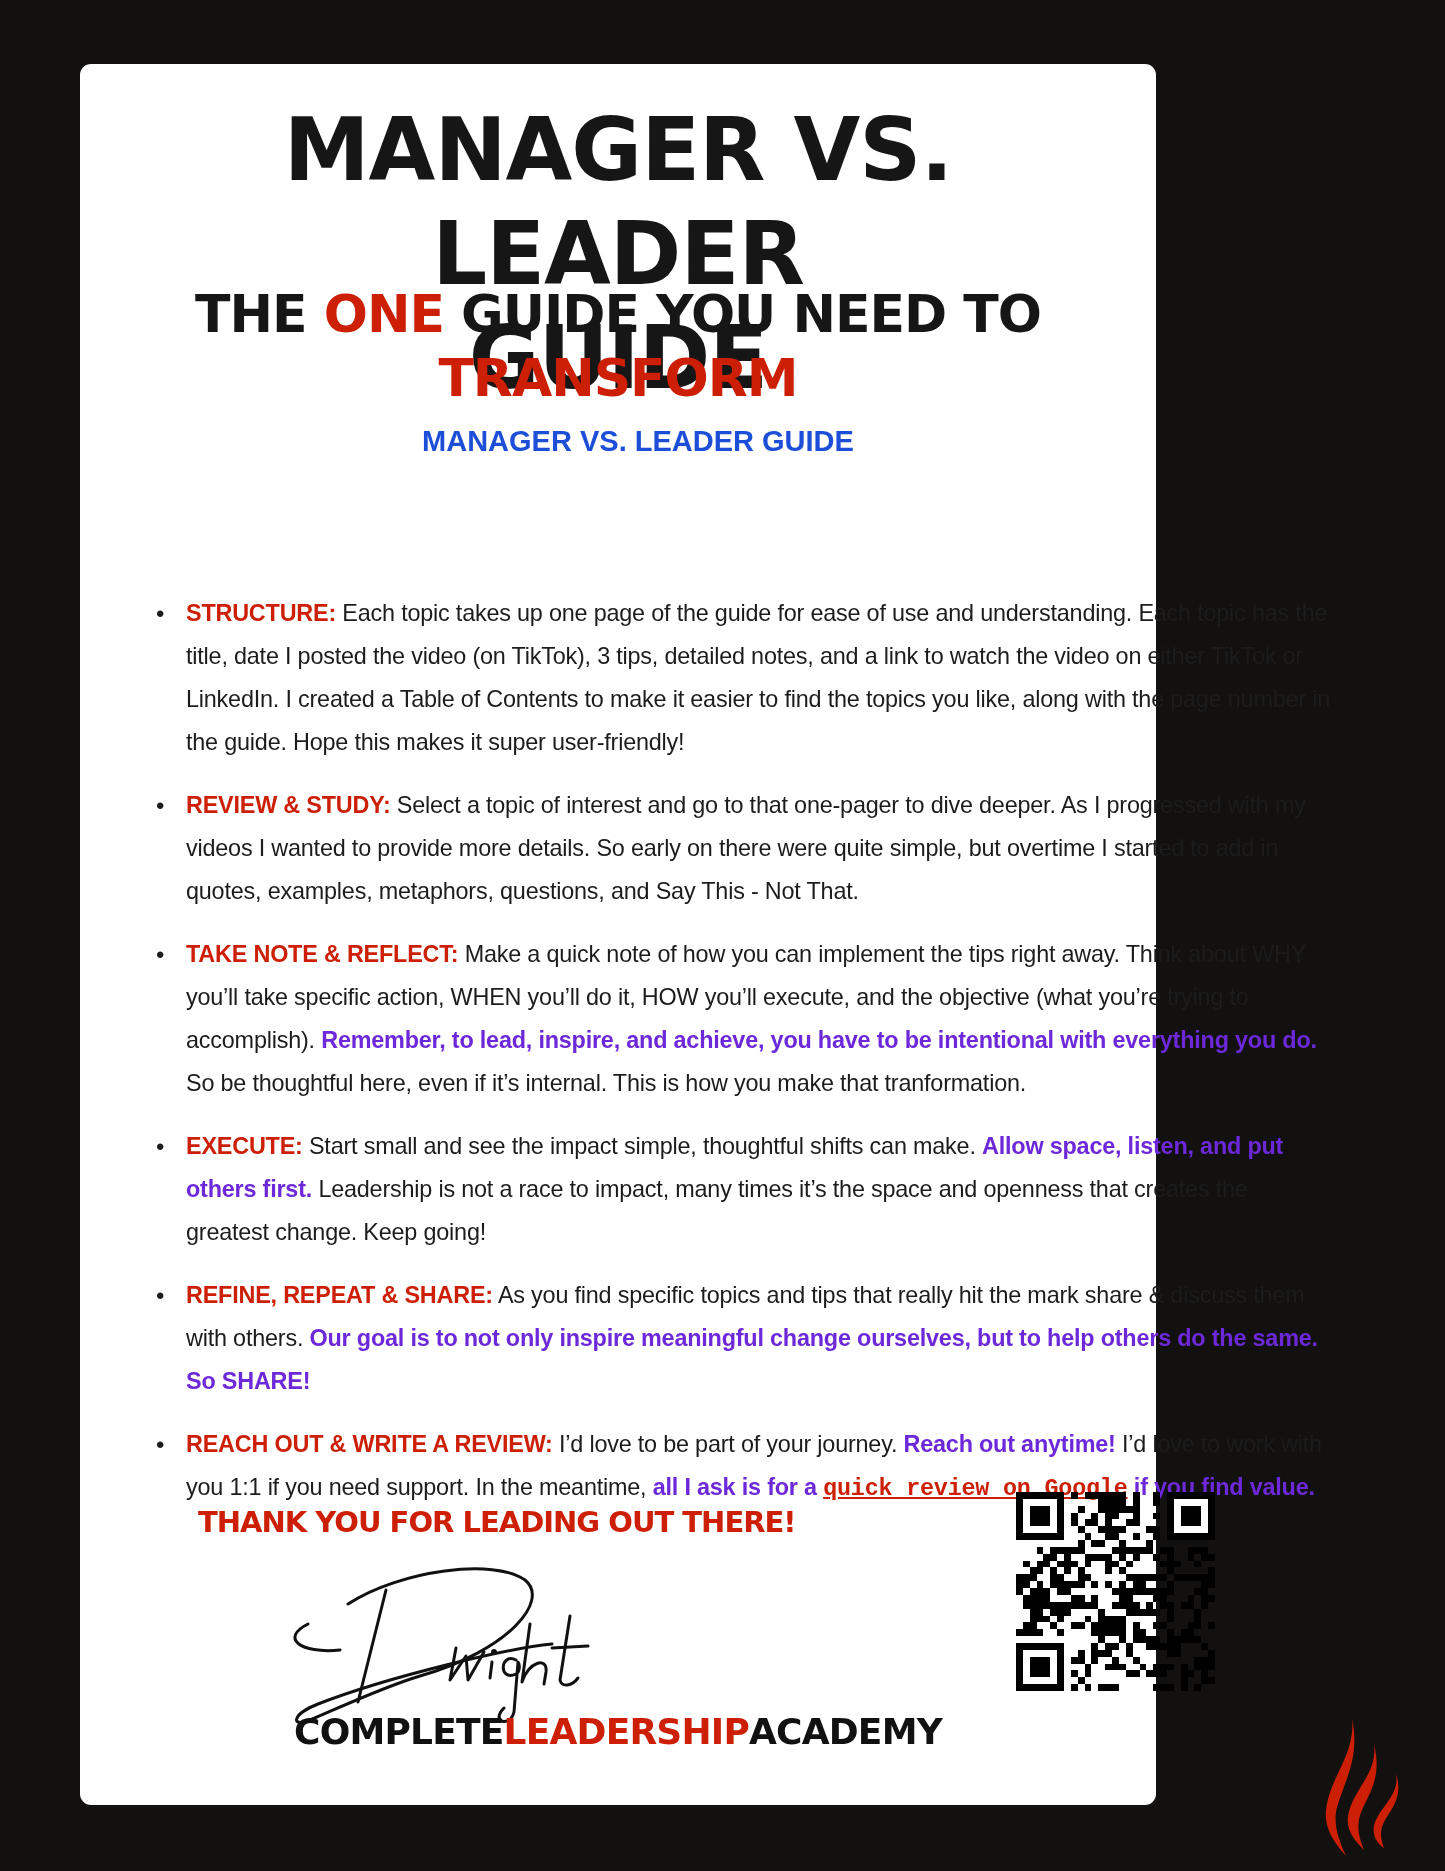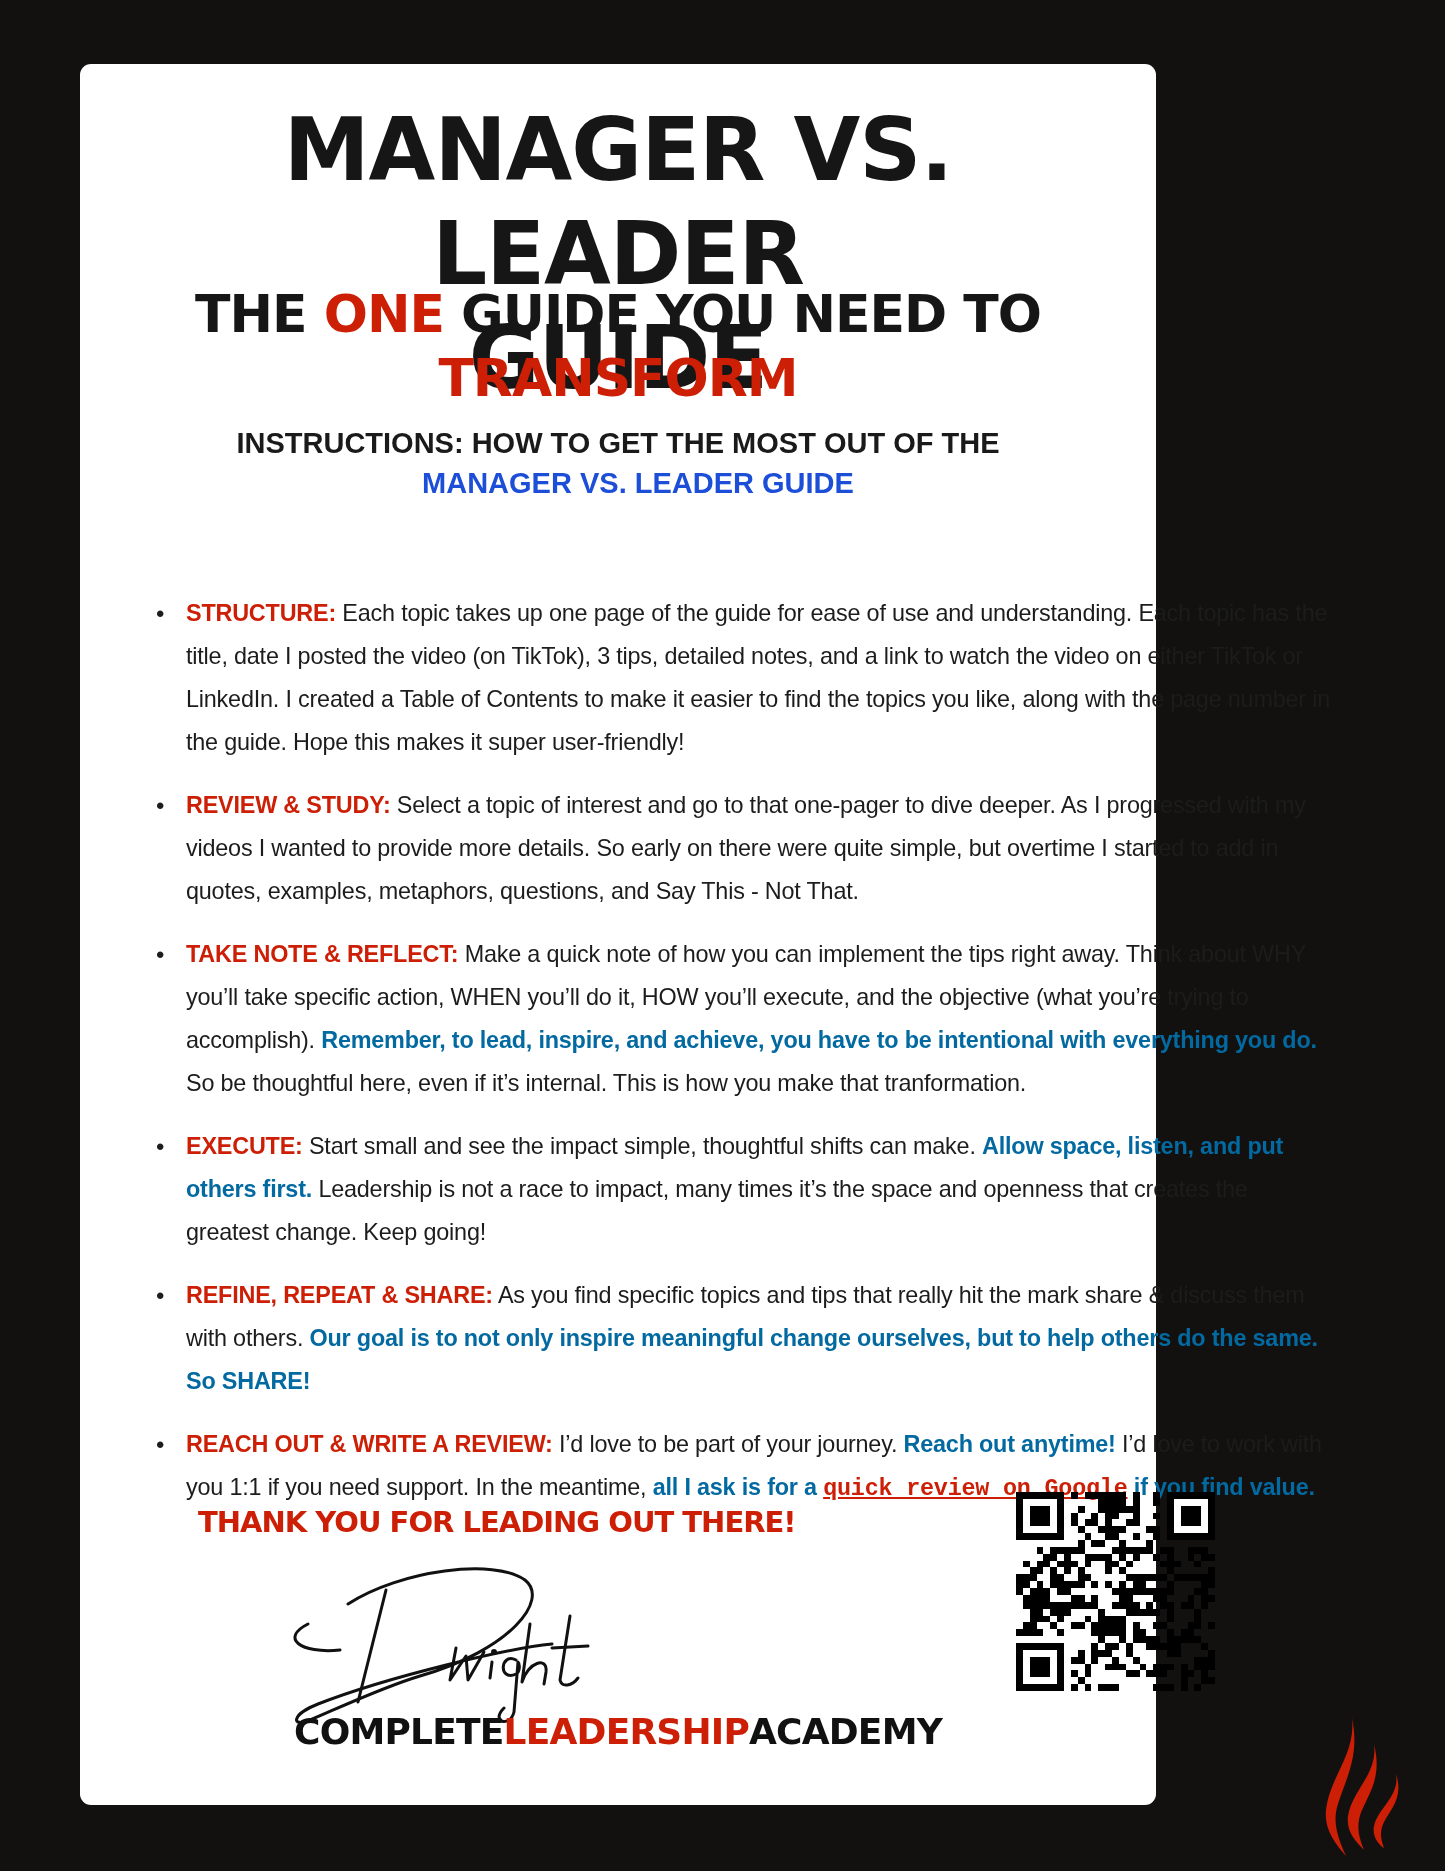--- a/index.html
+++ b/index.html
@@ -33,21 +33,21 @@
   }
   .list li {
     position: relative; padding-left: 42px;
     font-size: 23.4px; line-height: 43px; color: #1c1c1c;
     margin-bottom: 20px; letter-spacing: -0.2px;
   }
   .list li .bullet {
     position: absolute; left: 12px; top: 0; font-size: 24px; color: #1c1c1c;
   }
   .list li .lbl { color: #cc1f06; font-weight: bold; }
-  .list li b { font-weight: bold; color: #0369a1; }
+  .list li b { font-weight: bold; color: #6d28d9; }
   .list li a { color: #cc1f06; font-weight: bold; text-decoration: underline; font-family: Liberation Mono, monospace; }
   .thanks {
     position: absolute; left: 118px; top: 1441px;
     font-family: "DejaVu Sans", sans-serif; font-weight: bold;
     font-size: 29px; color: #cc1f06; letter-spacing: -1px;
   }
   .signature { position: absolute; left: 190px; top: 1488px; width: 330px; height: 180px; }
   .brand {
     position: absolute; left: 0; top: 1647px; width: 100%; padding-left: 0;
     text-align: center; font-family: "DejaVu Sans", sans-serif; font-weight: bold;
@@ -65,21 +65,20 @@
   <h1 class="title">
     <span>MANAGER VS. LEADER</span><br>
     <span>GUIDE</span>
   </h1>
 
   <h2 class="subtitle">
     <span>THE </span><span class="red">ONE</span><span> GUIDE YOU NEED TO </span><span class="red">TRANSFORM</span><br>
   </h2>
 
   <h3 class="instr">
-    <span>INSTRUCTIONS: HOW TO GET THE MOST OUT OF THE</span>
     <span class="line2">MANAGER VS. LEADER GUIDE</span>
   </h3>
 
   <ul class="list">
     <li>
       <span class="bullet">•</span>
       <span class="lbl">STRUCTURE:</span><span> Each topic takes up one page of the guide for ease of use and understanding. Each topic has the title, date I posted the video (on TikTok), 3 tips, detailed notes, and a link to watch the video on either TikTok or LinkedIn. I created a Table of Contents to make it easier to find the topics you like, along with the page number in the guide. Hope this makes it super user-friendly!</span>
     </li>
     <li>
       <span class="bullet">•</span>

